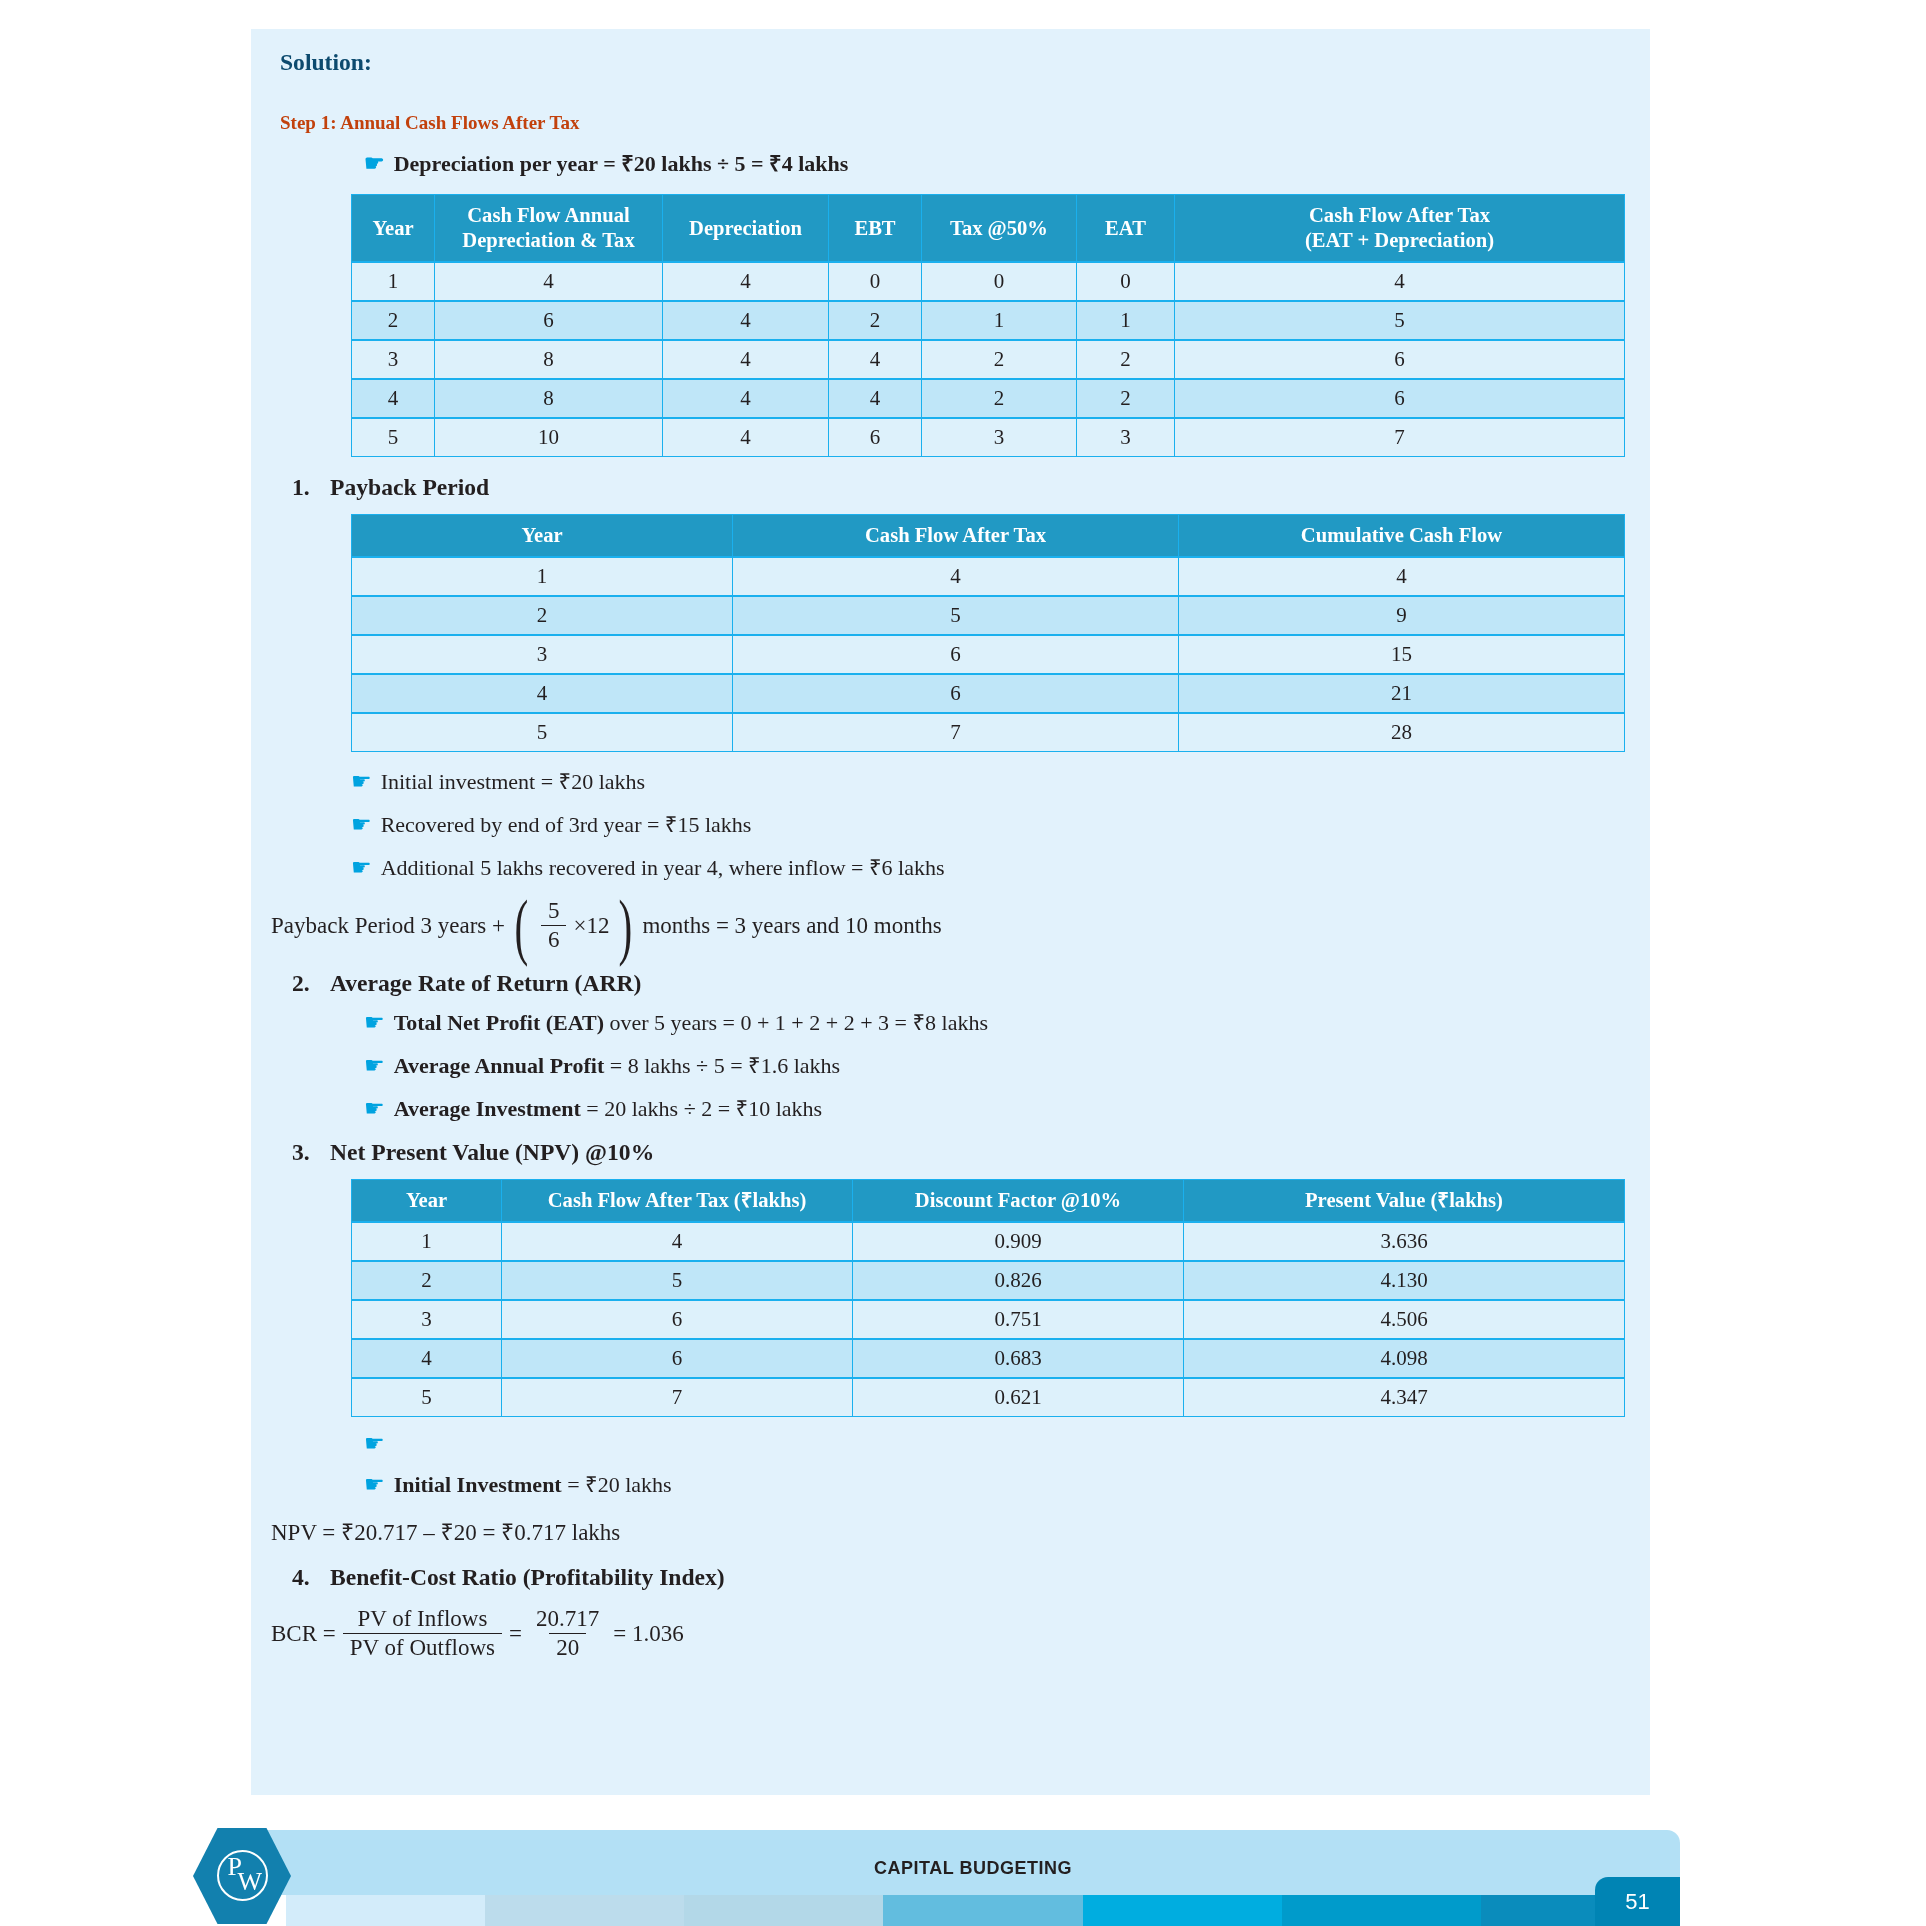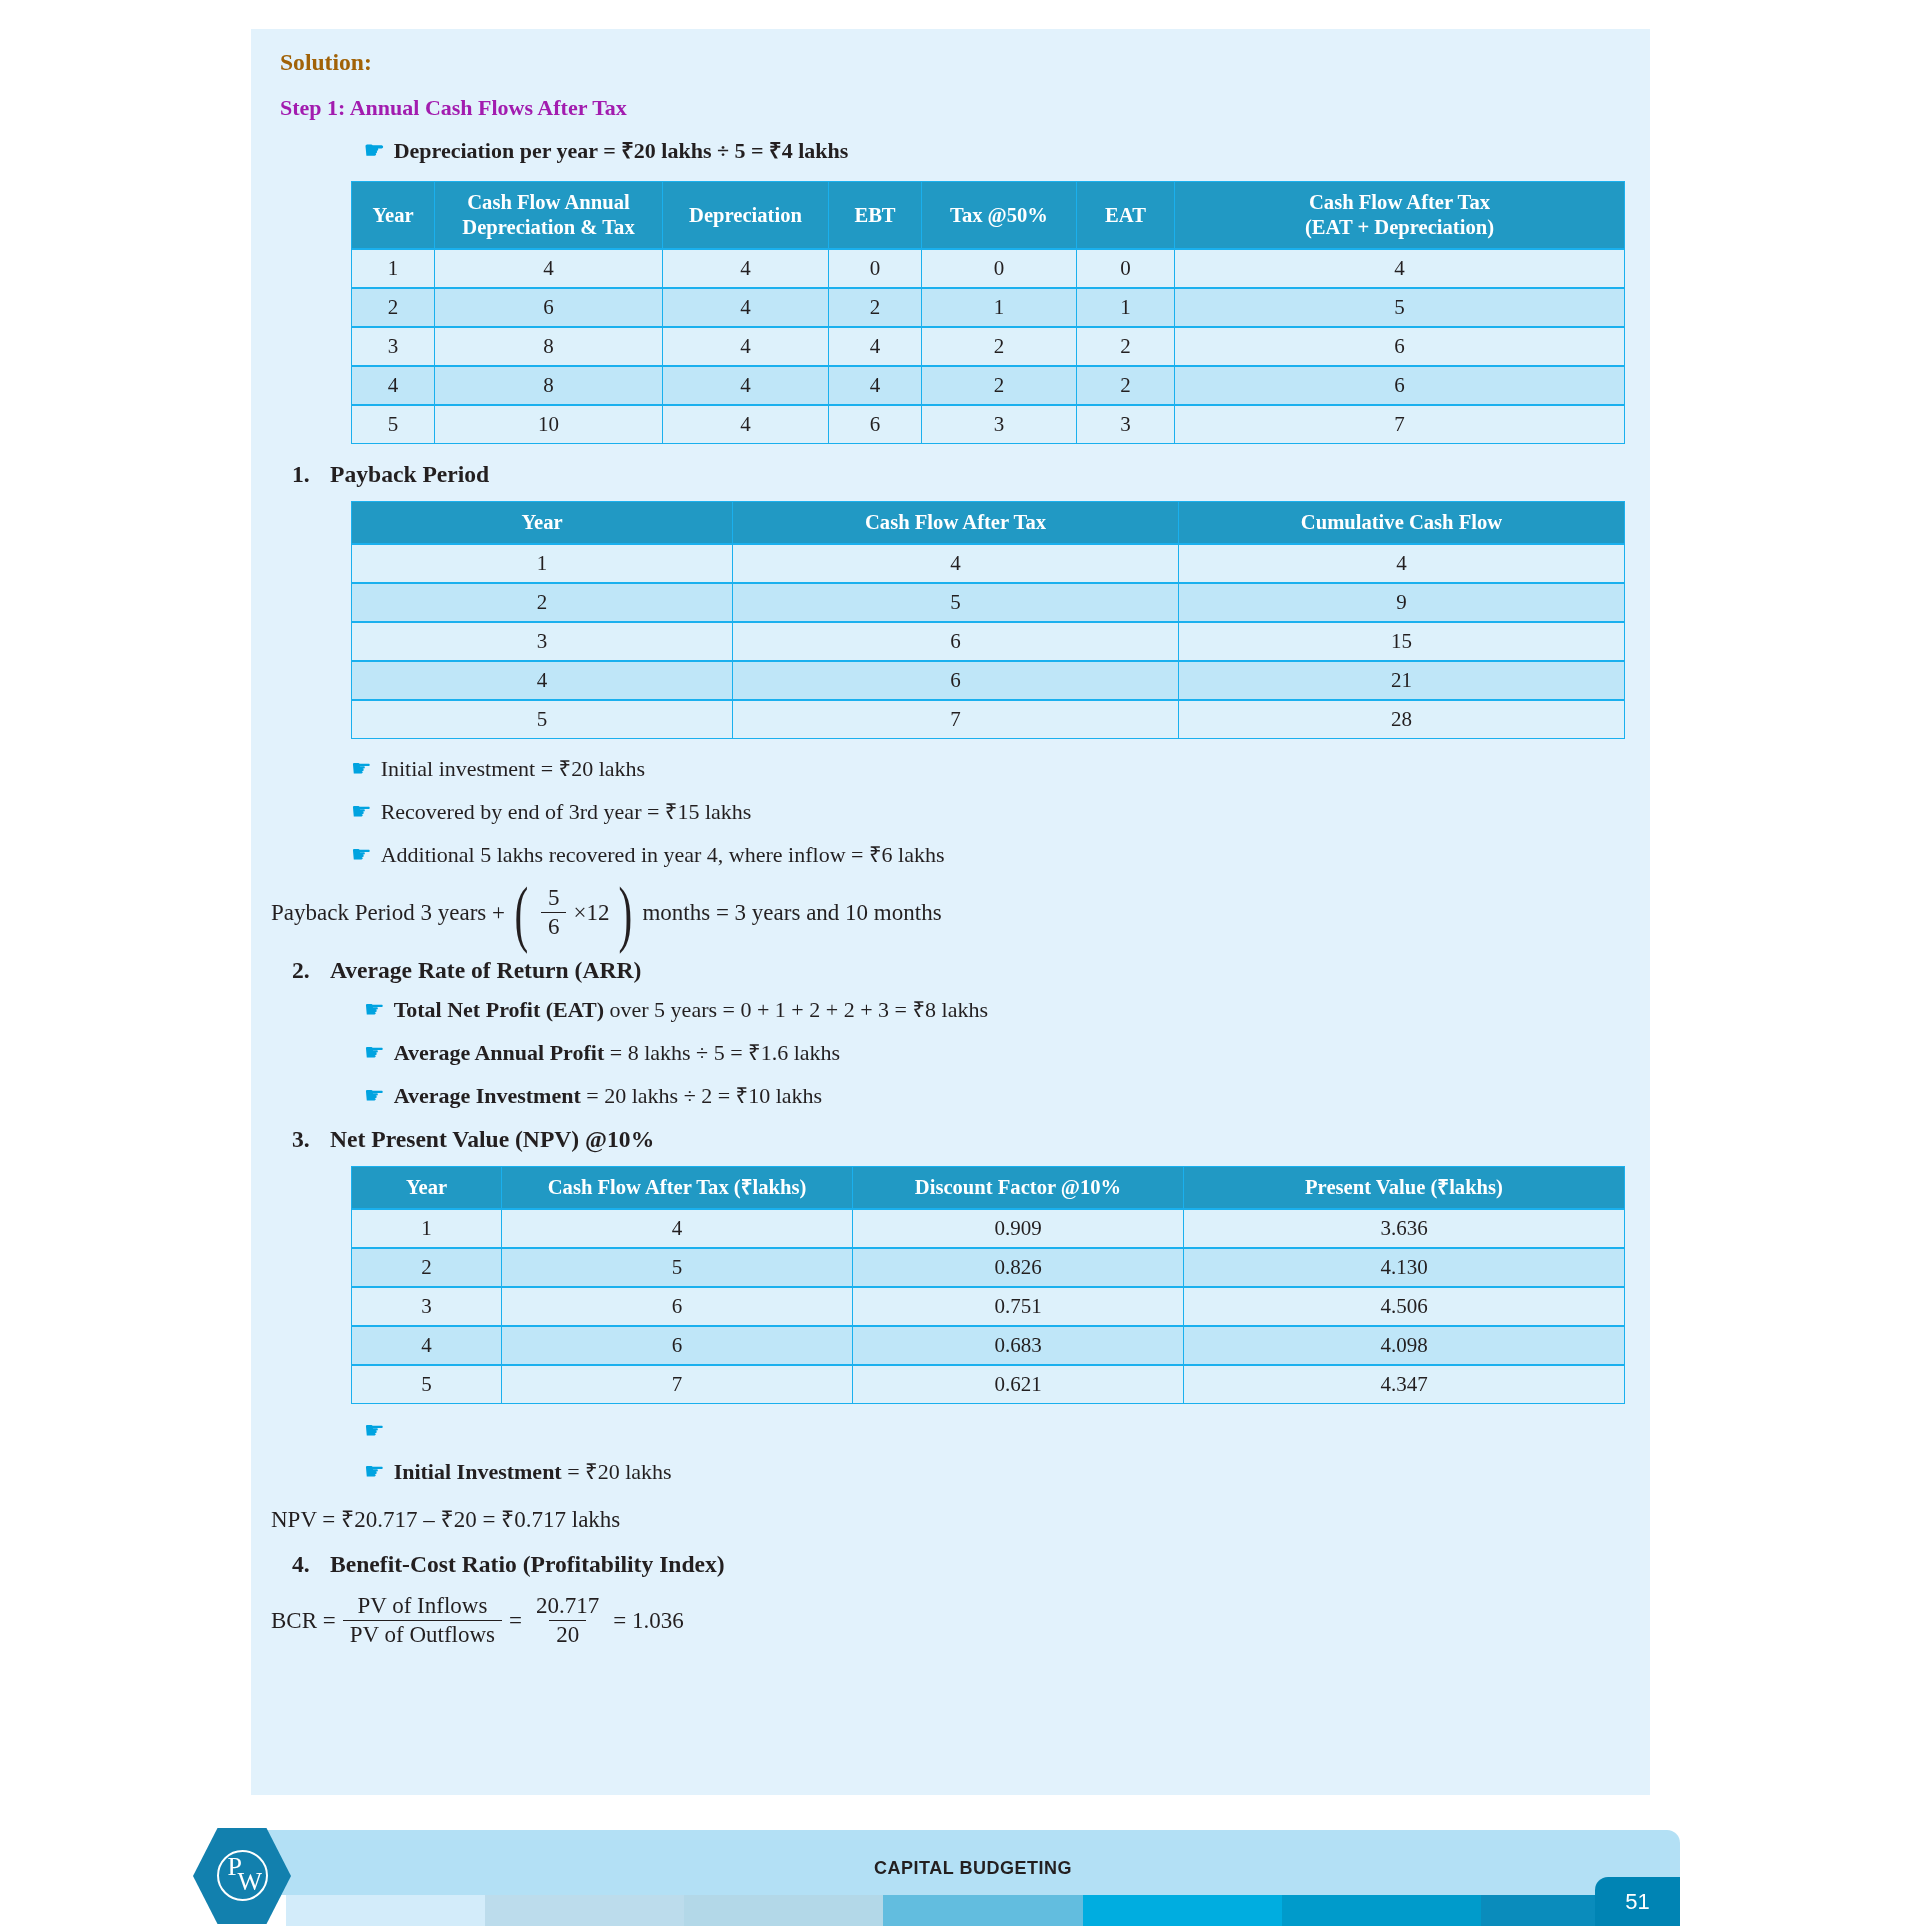--- a/index.html
+++ b/index.html
@@ -19,25 +19,25 @@
     position: absolute;
     left: 251px; top: 29px;
     width: 1399px; height: 1766px;
     background: #e2f2fc;
     padding: 20px 0 0 0;
   }
   .inner { padding: 0 20px 0 20px; }
 
   
   .h-solution {
-    font-size: 23.6px; font-weight: bold; color: #a16207;
-    margin: 0 0 19px 9px;
+    font-size: 23.6px; font-weight: bold; color: #0c4a6e;
+    margin: 0 0 36px 9px;
   }
   .h-step {
-    font-size: 22px; font-weight: bold; color: #a21caf;
+    font-size: 19px; font-weight: bold; color: #c2410c;
     margin: 4px 0 17px 9px;
   }
   .numbered {
     display: flex; align-items: flex-start;
     font-size: 23.6px; font-weight: bold; color: #231f20;
     margin: 17px 0 13px 21px;
   }
   .numbered .num { width: 38px; flex: 0 0 38px; }
 
   

